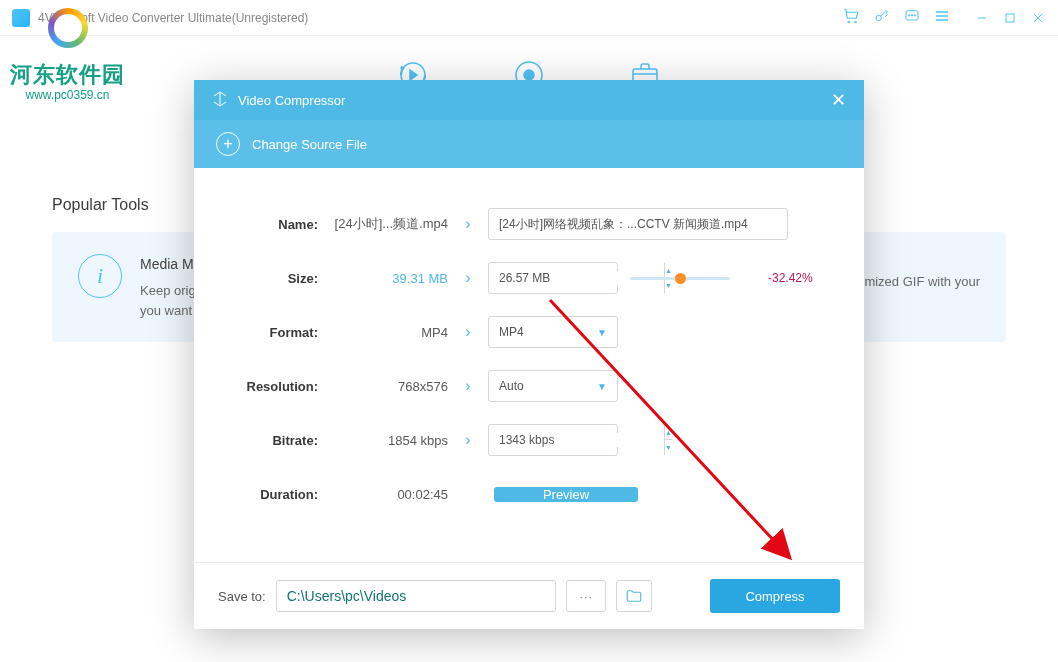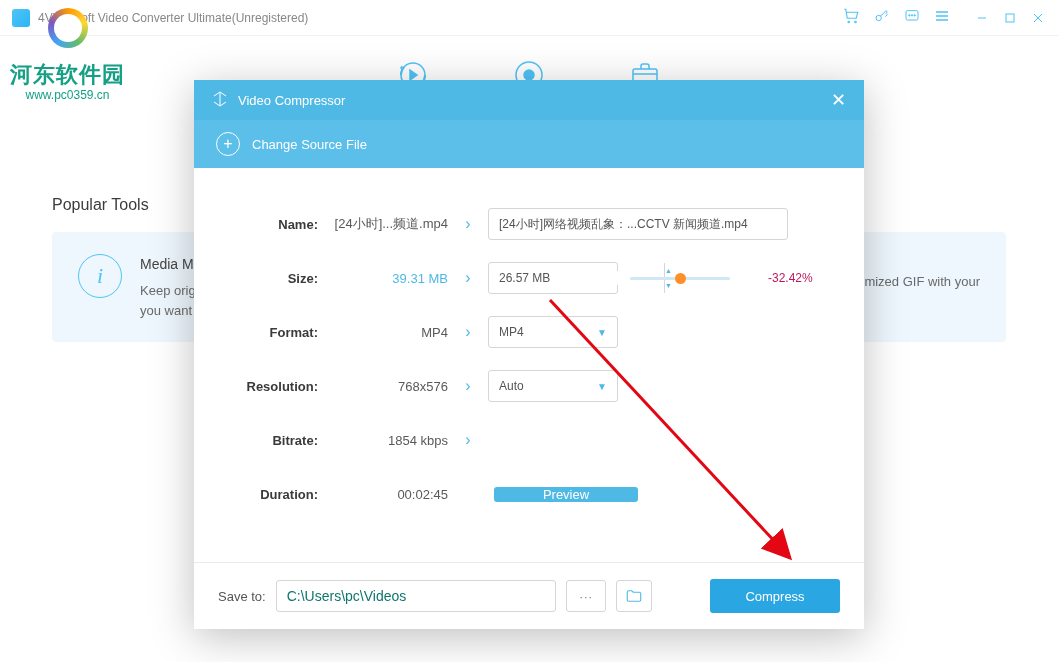--- a/index.html
+++ b/index.html
@@ -231,20 +231,27 @@
         <div class="form-input combo">
           <span>Auto</span>
             <span class="caret">▼</span>
         </div>
       </div>
 
       <div class="form-row">
         <div class="form-label">Bitrate:</div>
         <div class="form-value">1854 kbps</div>
         <div class="chevron">›</div>
+        <div class="spinner-ctrl">
+          <input value="1343 kbps" style="">
+          <div class="spinner-btns">
+              <span>▲</span>
+              <span>▼</span>
+            </div>
+        </div>
       </div>
 
       <div class="form-row">
         <div class="form-label">Duration:</div>
         <div class="form-value">00:02:45</div>
         <div class="chevron" style="visibility:hidden">›</div>
         <button class="preview-btn">Preview</button>
       </div>
 
     </div>

